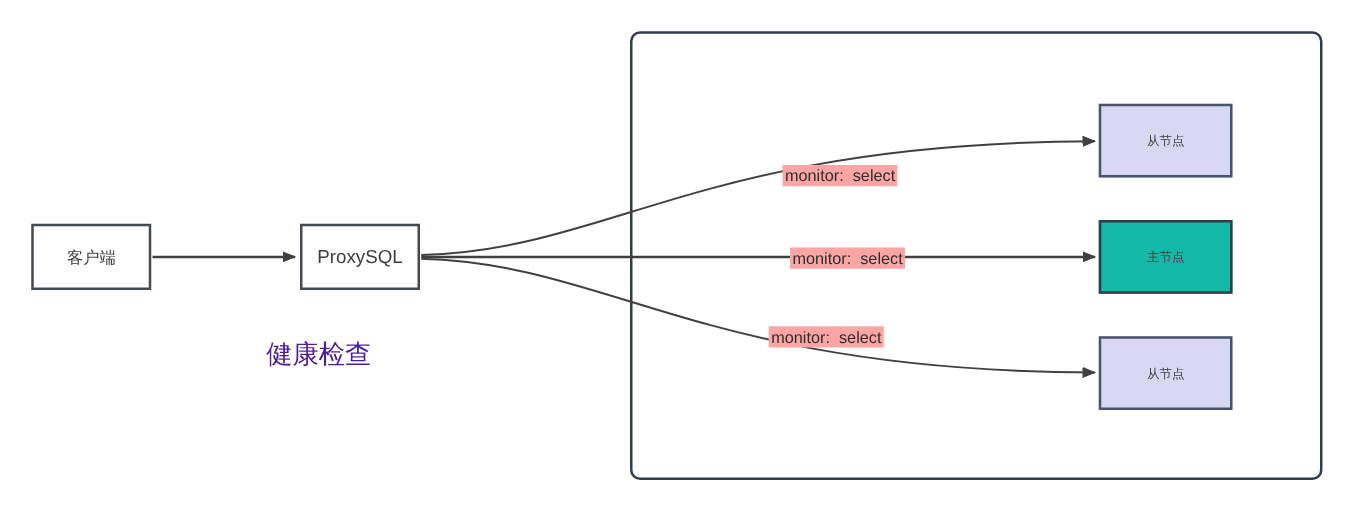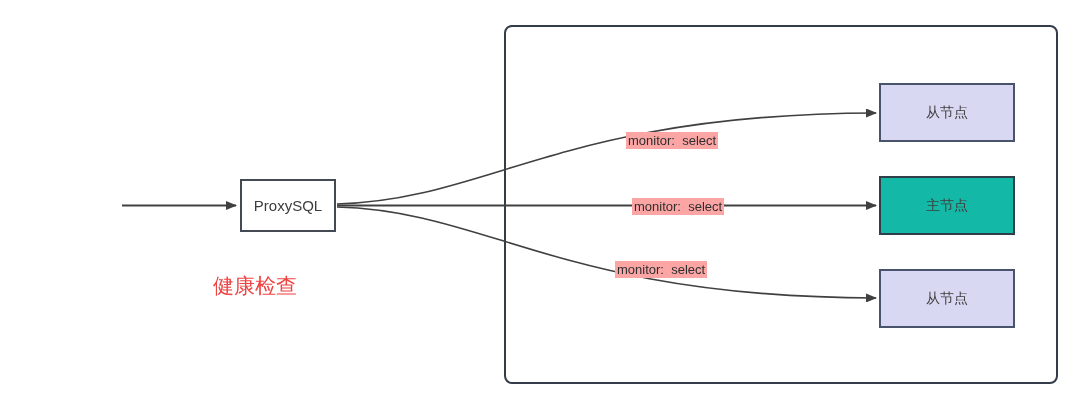--- a/index.html
+++ b/index.html
@@ -39,23 +39,23 @@
   .io-box {
     width: 96px; height: 53px;
     background: #ffffff;
     border: 2px solid #434a54;
     font-size: 14px;
   }
   #client-node   { left: 25px;  top: 179px; font-size: 13px; }
   #proxysql-node { left: 240px; top: 179px; font-size: 15px; }
   .db-node {
     left: 879px;
-    width: 136px; height: 59px;
+    width: 107px; height: 59px;
     border: 2px solid #49536b;
-    font-size: 14px;
+    font-size: 10px;
     justify-content: center;
   }
   #slave-node-top    { top: 83px; }
   #master-node       { top: 176px; border-color: #2f3e48; }
   #slave-node-bottom { top: 269px; }
   .edge-label {
     position: absolute;
     z-index: 2;
     background: #fca5a5;
     color: #2e2e2e;
@@ -65,24 +65,25 @@
     white-space: pre;
   }
   #edge-label-top    { left: 626px; top: 132px; }
   #edge-label-middle { left: 632px; top: 198px; }
   #edge-label-bottom { left: 615px; top: 261px; }
   .note {
     position: absolute;
     left: 85px; top: 272px;
     width: 340px;
     text-align: center;
-    color: #ef4444;
+    color: #4c1d95;
     font-size: 21px;
     line-height: 28px;
     z-index: 2;
+    font-family: Liberation Mono, monospace;
   }
 </style>
 </head>
 <body>
 
 <div id="canvas">
 
   <div class="cluster-box"></div>
 
   <svg id="connectors" viewBox="0 0 1085 411" xmlns="http://www.w3.org/2000/svg">
@@ -90,20 +91,23 @@
       <marker id="arrow" markerUnits="userSpaceOnUse" markerWidth="11" markerHeight="9" refX="10" refY="4.5" orient="auto">
         <path d="M0,0 L11,4.5 L0,9 Z" fill="#404040"></path>
       </marker>
     </defs>
     <path d="M122,205.5 H236" fill="none" stroke="#404040" stroke-width="2" marker-end="url(#arrow)"></path>
     <path d="M337,204 C490,200 560,114 876,113" fill="none" stroke="#404040" stroke-width="1.6" marker-end="url(#arrow)"></path>
     <path d="M337,205.5 H876" fill="none" stroke="#404040" stroke-width="2" marker-end="url(#arrow)"></path>
     <path d="M337,207 C490,211 560,297 876,298" fill="none" stroke="#404040" stroke-width="1.6" marker-end="url(#arrow)"></path>
   </svg>
 
+  <div id="client-node" class="shape io-box">
+    <span>客户端</span>
+  </div>
   <div id="proxysql-node" class="shape io-box">
     <span>ProxySQL</span>
   </div>
 
   <div id="slave-node-top" class="shape db-node" style="background: rgb(217, 216, 242);">
     <span>从节点</span>
   </div>
   <div id="master-node" class="shape db-node" style="background: #14b8a6;">
     <span>主节点</span>
   </div>

